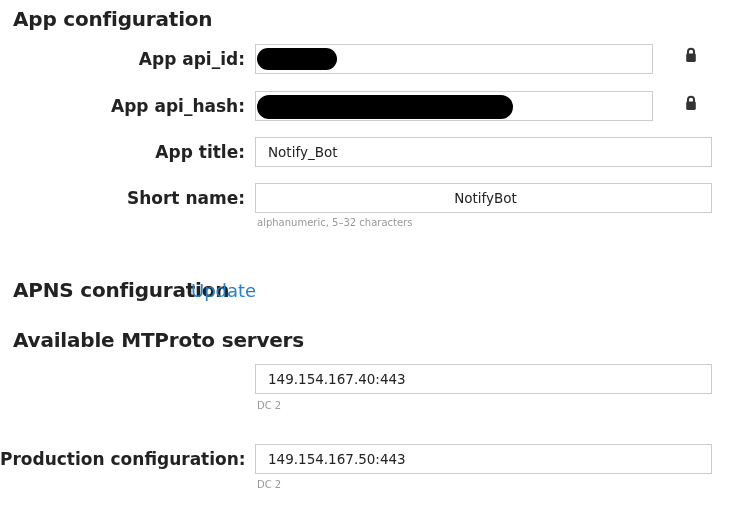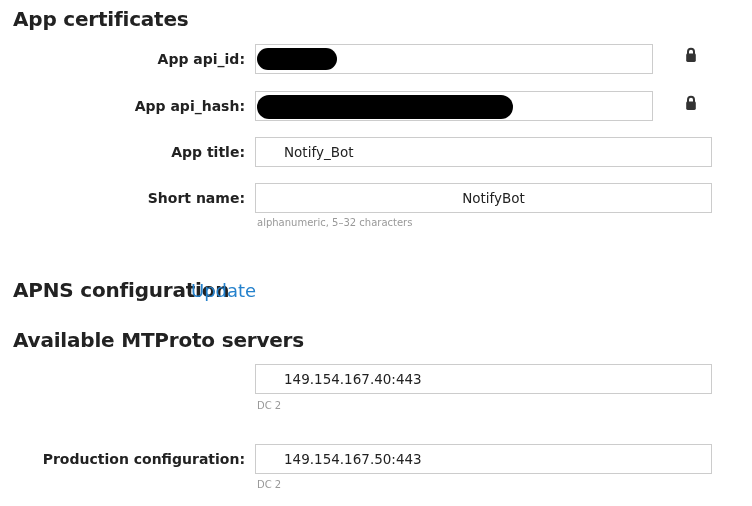--- a/index.html
+++ b/index.html
@@ -25,34 +25,34 @@
     letter-spacing: -0.2px;
     white-space: nowrap;
   }
   .field-label {
     position: absolute;
     left: 0;
     width: 245px;
     height: 30px;
     line-height: 30px;
     text-align: right;
-    font-size: 14px;
+    font-size: 17px;
     font-weight: 700;
     color: #222222;
     white-space: nowrap;
   }
   .text-input {
     position: absolute;
     left: 255px;
     height: 30px;
     box-sizing: border-box;
     border: 1px solid #cccccc;
     border-radius: 0;
     background: #ffffff;
-    padding: 0 8px 0 28px;
+    padding: 0 8px 0 12px;
     font-family: "DejaVu Sans", "Liberation Sans", sans-serif;
     font-size: 13.5px;
     color: #222222;
     outline: none;
   }
   .input-short { width: 398px; }
   .input-long  { width: 457px; }
   .redaction {
     position: absolute;
     background: #000000;
@@ -91,21 +91,21 @@
     text-decoration: none;
     cursor: pointer;
     white-space: nowrap;
   }
 </style>
 </head>
 <body>
 
 <div class="screen">
 
-  <div class="heading" style="top:6px;">App certificates</div>
+  <div class="heading" style="top:6px;">App configuration</div>
 
   <div class="field-label" style="top:44px;">App api_id:</div>
   <input class="text-input input-short" style="top: 44px;" type="text" value="">
   <div class="redaction redaction-1"></div>
   <svg class="lock" style="top:47px;" viewBox="0 0 14 16">
     <path d="M4 7 V4.8 a3 3 0 0 1 6 0 V7" fill="none" stroke="#333333" stroke-width="2"></path>
     <rect x="2.2" y="6.5" width="9.6" height="8.5" rx="1.4" fill="#333333"></rect>
   </svg>
 
   <div class="field-label" style="top:91px;">App api_hash:</div>

